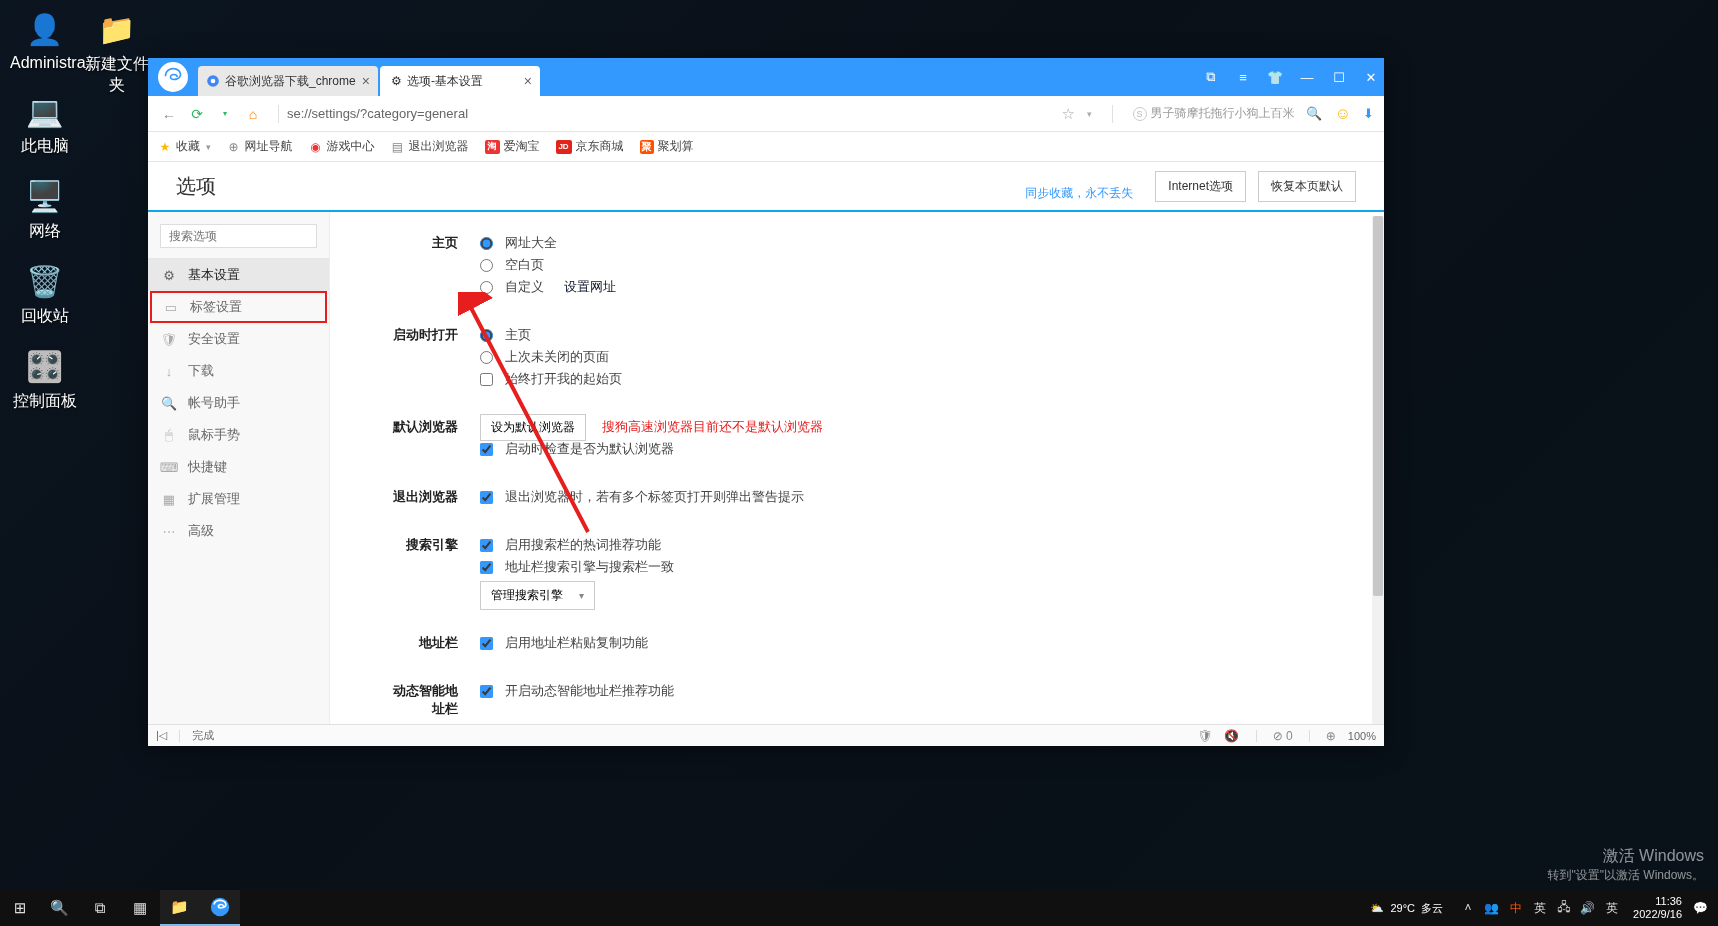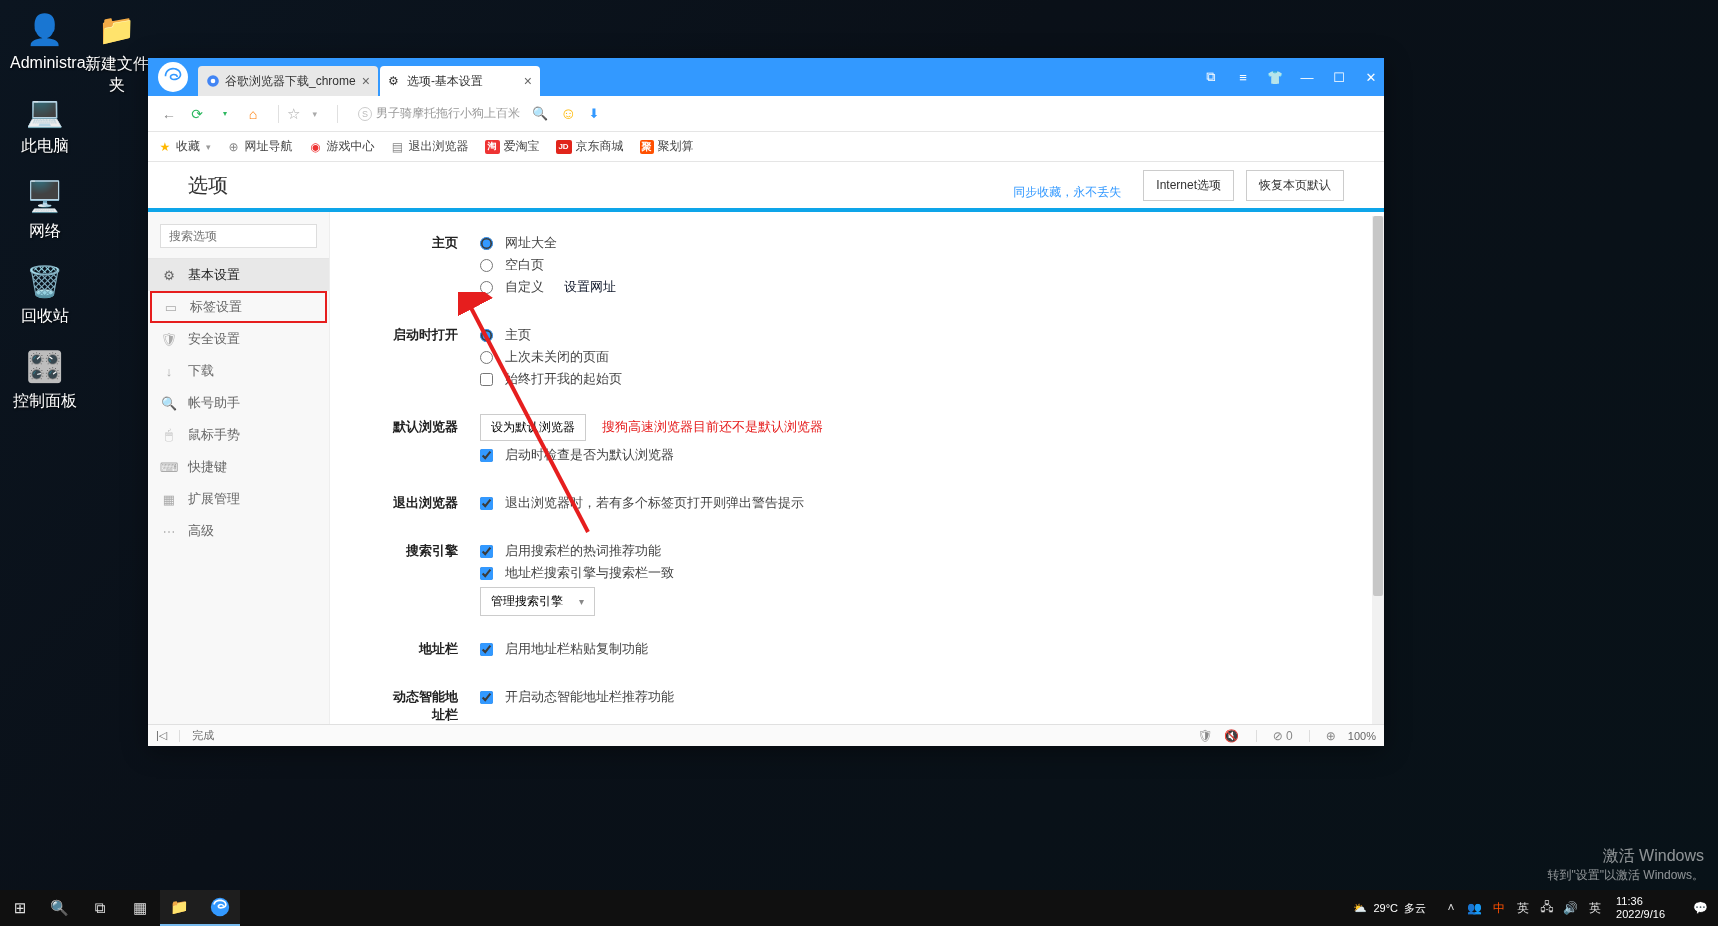--- a/index.html
+++ b/index.html
@@ -35,21 +35,21 @@
 
 .title-bar {
   height: 38px;
   background: #3399ff;
   display: flex;
   align-items: center;
   padding-left: 4px;
 }
 .logo-circle { width: 30px; height: 30px; background: #fff; border-radius: 50%; margin: 0 10px 0 6px; display: inline-flex; align-items: center; justify-content: center; }
 .logo-circle svg { width: 20px; height: 20px; }
-.tabs { display: flex; height: 100%; align-items: flex-end; flex: 1; }
+.tabs { display: flex; height: 100%; align-items: flex-end; flex: 1; text-align: right; }
 .tab { height: 30px; background: #e8e8e8; border-radius: 4px 4px 0 0; display: flex; align-items: center; padding: 0 8px; margin-right: 2px; font-size: 12px; color: #333; min-width: 160px; position: relative; }
 .tab.active { background: #fff; }
 .tab .favicon { width: 14px; height: 14px; margin-right: 5px; }
 .tab .tab-close { margin-left: auto; color: #666; font-size: 14px; cursor: pointer; padding-left: 6px; }
 .window-controls { display: flex; margin-left: auto; height: 100%; align-items: center; padding-right: 4px; gap: 14px; color: #fff; }
 .win-ctrl { width: 18px; height: 18px; display: inline-flex; align-items: center; justify-content: center; cursor: pointer; font-size: 13px; }
 
 .address-bar {
   height: 36px;
   background: #fff;
@@ -84,21 +84,21 @@
 .bm-icon.star { color: #ffb800; }
 .bm-icon.red { background: #e33; color: #fff; font-size: 9px; font-weight: bold; border-radius: 2px; width: 15px;}
 .bm-icon.jd { background: #e1251b; color: #fff; font-size: 8px; font-weight: bold; border-radius: 2px; width: 16px;}
 .bm-icon.ju { background: #ff5000; color: #fff; font-size: 10px; font-weight: bold; border-radius: 2px;}
 .bm-icon.globe { color: #888; }
 .bm-icon.book { color: #888; }
 .bm-icon.game { color: #e33; }
 
 
 .page-content { flex: 1; display: flex; flex-direction: column; background: #fff; overflow: hidden; }
-.page-header { height: 50px; display: flex; align-items: center; padding: 0 40px; border-bottom: 4px solid #0ea5e9; justify-content: space-between;}
+.page-header { height: 50px; display: flex; align-items: center; padding: 0 28px; border-bottom: 2px solid #0ea5e9; justify-content: space-between;}
 .page-title { font-size: 20px; font-weight: normal; color: #333; }
 .header-actions { display: flex; gap: 12px; align-items: flex-end; }
 .link-blue { color: #3399ff; font-size: 12px; margin-right: 10px;}
 .hdr-btn { border: 1px solid #ccc; background: #fff; padding: 6px 12px; font-size: 12px; color: #333; cursor: pointer; }
 
 .page-body { flex: 1; display: flex; overflow: hidden; }
 .sidebar { width: 182px; background: #f8f8f8; border-right: 1px solid #eee; padding-top: 12px; position: relative; }
 .search-box { margin: 0 12px 10px; }
 .search-box input { width: 100%; height: 24px; border: 1px solid #ddd; padding: 0 8px; font-size: 12px; outline: none; color: #999; }
 .sidebar-divider { height: 1px; background: #e5e5e5; margin: 6px 0 0; }
@@ -133,21 +133,21 @@
 
 .taskbar {
   position: absolute; bottom: 0; left: 0; right: 0; height: 36px;
   background: #101010; display: flex; align-items: center; color: #fff;
 }
 .tb-item { width: 40px; height: 36px; display: inline-flex; align-items: center; justify-content: center; font-size: 15px; color: #ddd; cursor: pointer;}
 .tb-item.running { border-bottom: 2px solid #76b9ed; background: rgba(255,255,255,0.06);}
 .tb-right { margin-left: auto; display: flex; align-items: center; gap: 6px; padding-right: 8px; font-size: 11px;}
 .tb-weather { display: flex; align-items: center; gap: 6px; margin-right: 10px;}
 .tb-tray-ico { width: 18px; text-align: center; color: #ddd; font-size: 12px;}
-.tb-time { text-align: left; line-height: 1.2; margin-left: 6px; margin-right: 21px;}
+.tb-time { text-align: right; line-height: 1.2; margin-left: 6px; margin-right: 4px;}
 
 
 .watermark { position: absolute; right: 14px; bottom: 42px; color: rgba(255,255,255,.55); text-align: right; }
 .watermark .line1 { font-size: 16px; }
 .watermark .line2 { font-size: 12px; }
 
 
 .browser-scroll { position: absolute; right: 0; top: 158px; bottom: 22px; width: 12px; background: #f1f1f1;}
 .browser-scroll .thumb { position: absolute; left: 1px; right: 1px; top: 0; height: 380px; background: #c7c7c7; border-radius: 2px;}
 
@@ -216,20 +216,21 @@
       <span class="win-ctrl">✕</span>
     </div>
   </div>
 
   <div class="address-bar">
     <span class="nav-btn">←</span>
     <span class="nav-btn refresh">⟳</span>
     <span class="nav-btn refresh" style="font-size:8px">▾</span>
     <span class="nav-btn home">⌂</span>
     <span class="addr-sep"></span>
+    <input class="url-input" value="se://settings/?category=general" style="">
     <div class="addr-right">
       <span class="star">☆</span>
       <span style="font-size:9px">▾</span>
       <span class="addr-sep"></span>
       <span class="search-hint">
         <span class="s-ico">S</span>
         <span>男子骑摩托拖行小狗上百米</span>
       </span>
       <span>🔍</span>
       <span class="face">☺</span>
@@ -371,21 +372,21 @@
           </div>
         </div>
 
         <div class="setting-row">
           <div class="setting-label">默认浏览器</div>
           <div class="setting-options">
             <div class="opt-line">
               <button class="plain-btn">设为默认浏览器</button>
               <span class="warn-text">搜狗高速浏览器目前还不是默认浏览器</span>
             </div>
-            <label class="opt-line" style="margin-top:6px">
+            <label class="opt-line" style="">
                 <input type="checkbox" checked="" style="">
                 <span>启动时检查是否为默认浏览器</span>
               </label>
           </div>
         </div>
 
         <div class="setting-row">
           <div class="setting-label">退出浏览器</div>
           <div class="setting-options">
             <label class="opt-line">

